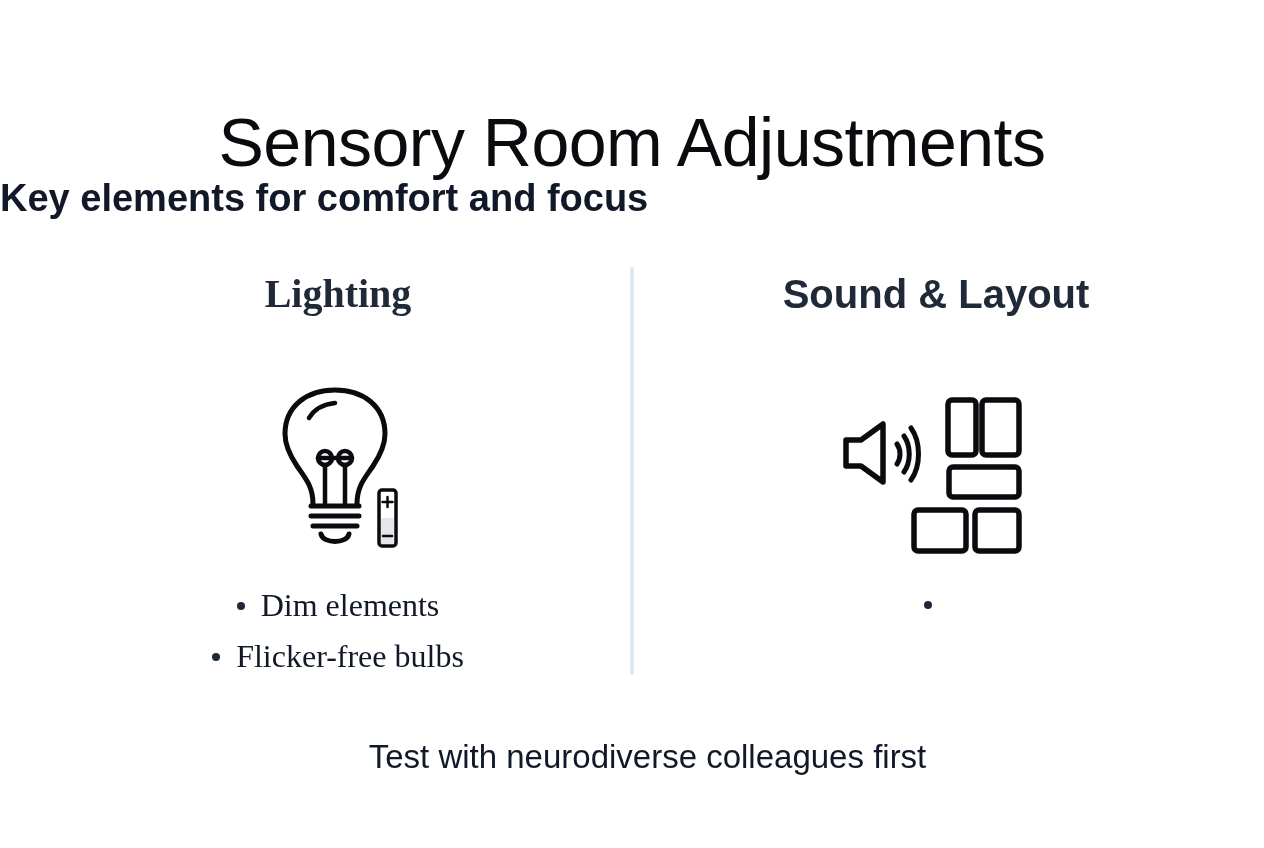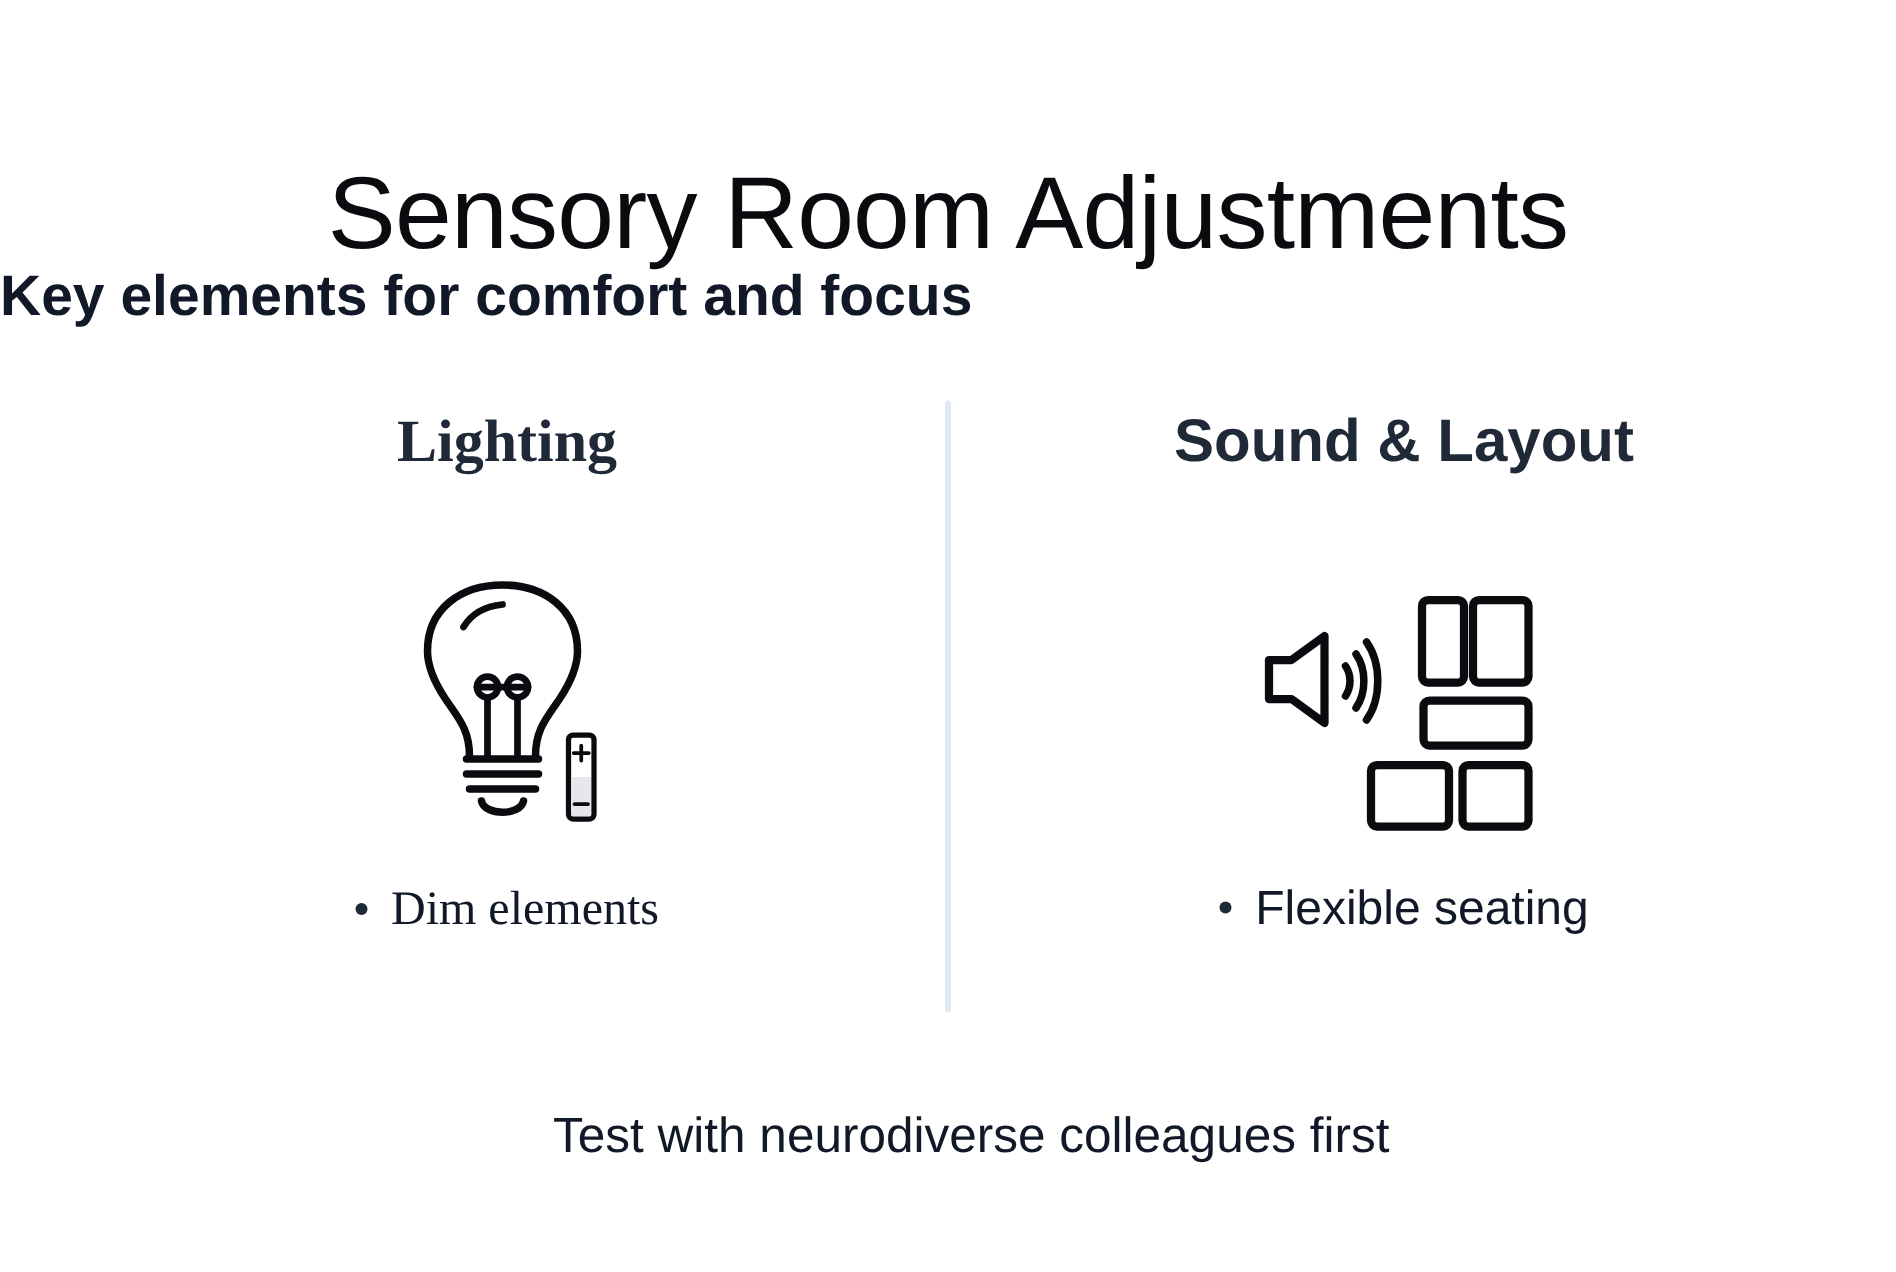--- a/index.html
+++ b/index.html
@@ -74,20 +74,21 @@
       <path d="M58 148 C60 158 84 158 86 148" stroke-width="5"></path>
 
       <rect x="116" y="104" width="17" height="56" rx="3" stroke-width="3.5" fill="#ffffff"></rect>
       <rect x="118" y="132" width="13" height="26" fill="#e5e7eb" stroke="none"></rect>
       <path d="M124.5 111 L124.5 121 M119.5 116 L129.5 116" stroke-width="2.5"></path>
       <path d="M120 150 L129 150" stroke-width="2.5"></path>
     </svg>
   </div>
   <ul>
     <li><span class="dot"></span><span>Dim elements</span></li>
+    <li><span class="dot"></span><span>Flicker-free bulbs</span></li>
   </ul>
 </section>
 
 <section class="col right">
   <div class="col-title">Sound &amp; Layout</div>
   <div class="icon-wrap">
     <svg width="190" height="170" viewBox="0 0 190 170" fill="none" stroke="#0b0b0f" stroke-linecap="round" stroke-linejoin="round">
 
       <path d="M5 54 L20 54 L42 38 L42 96 L20 80 L5 80 Z" stroke-width="5.5"></path>
       <path d="M56 58 C60 64 60 72 56 78" stroke-width="5"></path>
@@ -95,17 +96,17 @@
       <path d="M70 42 C80 56 80 80 70 94" stroke-width="5"></path>
 
       <rect x="107" y="14" width="28" height="55" rx="4" stroke-width="5.5"></rect>
       <rect x="141" y="14" width="37" height="55" rx="4" stroke-width="5.5"></rect>
       <rect x="108" y="81" width="70" height="30" rx="4" stroke-width="5.5"></rect>
       <rect x="73" y="124" width="52" height="41" rx="4" stroke-width="5.5"></rect>
       <rect x="134" y="124" width="44" height="41" rx="4" stroke-width="5.5"></rect>
     </svg>
   </div>
   <ul>
-    <li><span class="dot"></span><span>Flexible seating</span></li>
+    <li><span class="dot"></span></li>
   </ul>
 </section>
 
 <div class="footer">Test with neurodiverse colleagues first</div>
 
 </body></html>

